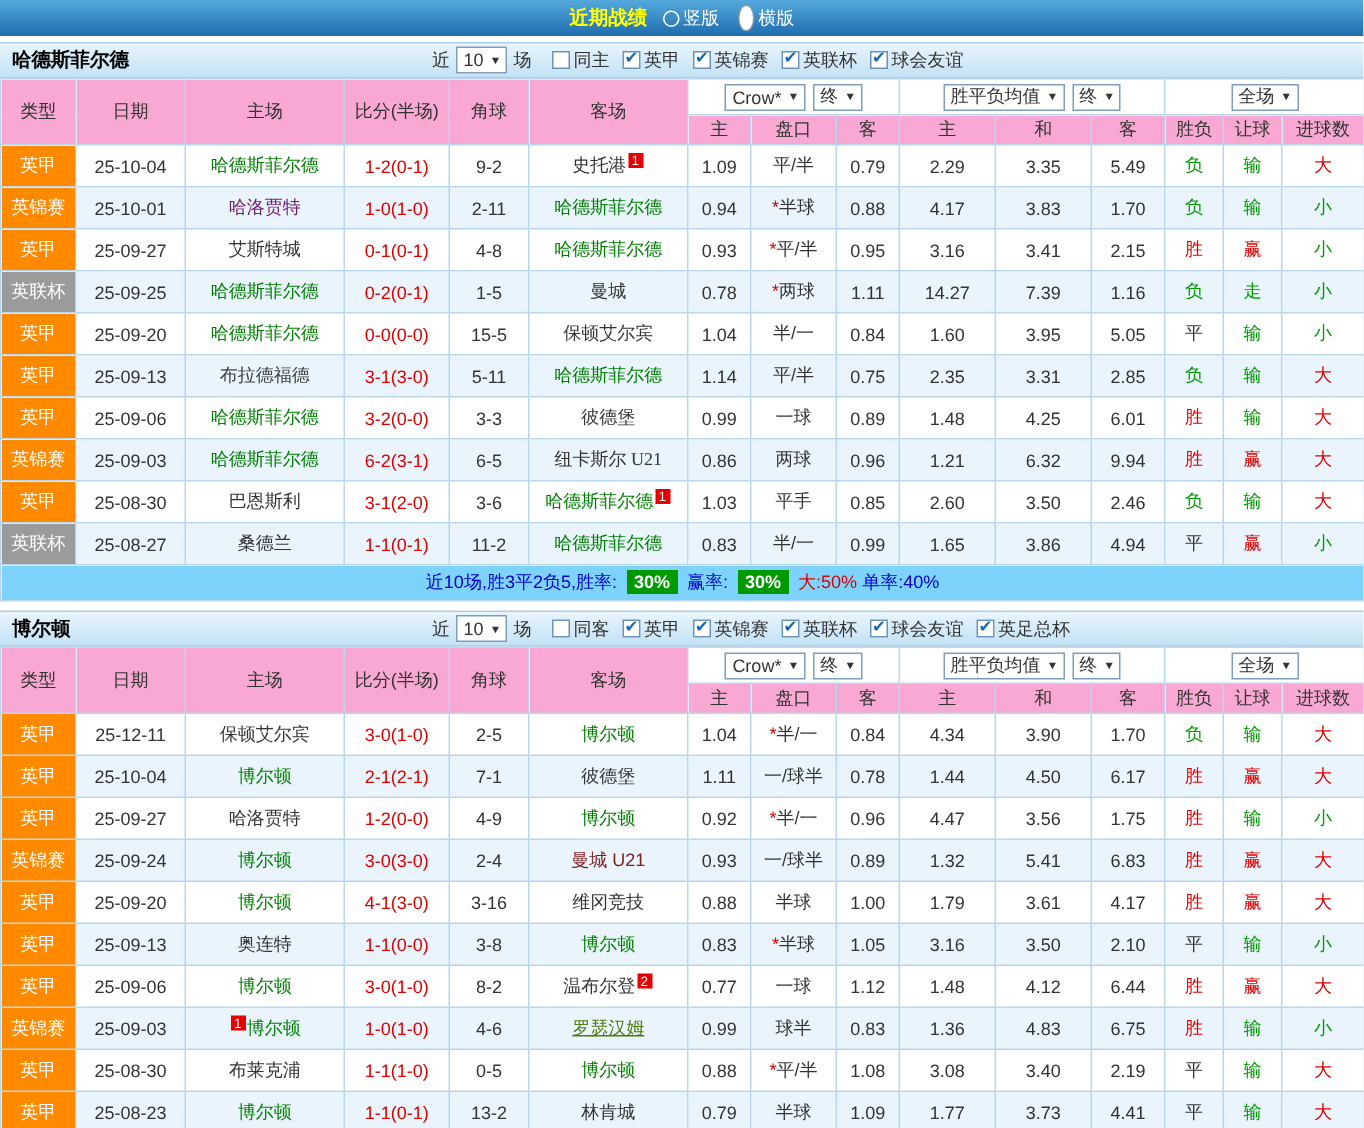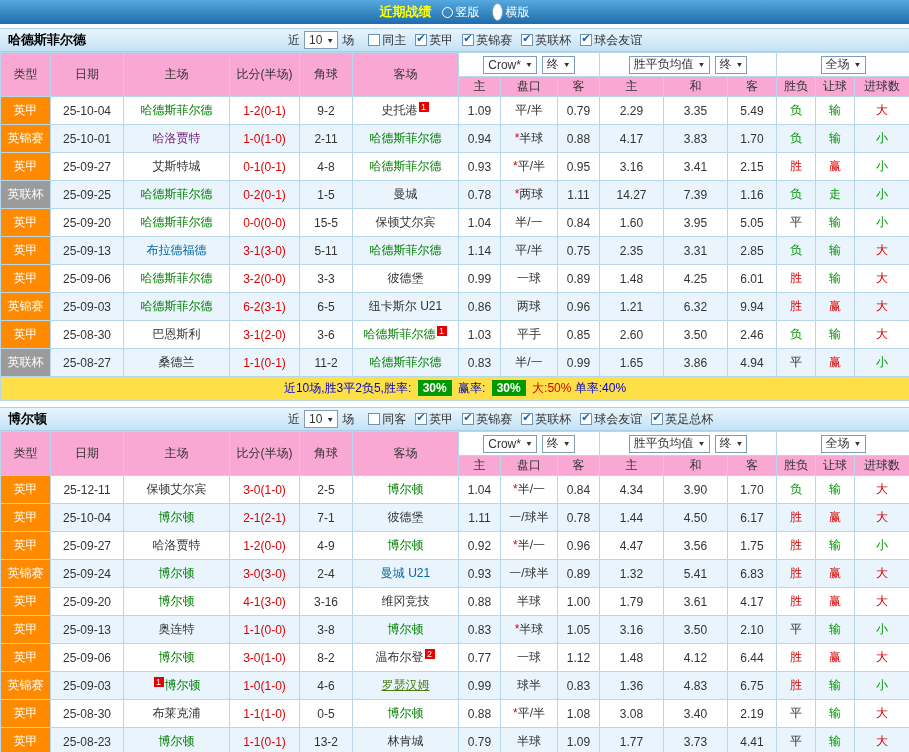--- a/index.html
+++ b/index.html
@@ -48,21 +48,21 @@
   tr.sub-row { height:20px; }
   tbody tr { height:28px; background:#fff; }
   tbody tr.alt { background:#e9f4fc; }
   td.league { color:#fff; }
   td.score { color:#dd0000; }
   .badge {
     display:inline-block; background:#e60000; color:#fff; font-size:9px; line-height:10px;
     width:10px; height:10px; text-align:center; vertical-align:4px; margin:0 1px;
   }
   .star { color:#dd0000; }
-  tr.summary-row { height:24px; background:#fde047; }
+  tr.summary-row { height:24px; background:#7dd3fc; }
   .sum-blue { color:#0000cc; }
   .sum-red { color:#dd0000; }
   .rate-badge { background:#009900; color:#fff; font-weight:bold; padding:1px 5px; margin:0 3px; }
 </style>
 </head>
 <body>
 
 <div class="topbar">
   <span class="title">近期战绩</span>
   <span class="radios">
@@ -266,21 +266,21 @@
           <td>1.60</td>
           <td>3.95</td>
           <td>5.05</td>
           <td style="color: rgb(51, 51, 51);">平</td>
           <td style="color: rgb(0, 153, 0);">输</td>
           <td style="color: rgb(0, 153, 0);">小</td>
         </tr>
         <tr class="alt">
           <td class="league" style="background: rgb(255, 138, 0);">英甲</td>
           <td>25-09-13</td>
-          <td><span style="color: #0369a1;">布拉德福德</span></td>
+          <td><span style="color: #404040;">布拉德福德</span></td>
           <td class="score">3-1(3-0)</td>
           <td>5-11</td>
           <td><span style="color: rgb(0, 128, 0);">哈德斯菲尔德</span></td>
           <td>1.14</td>
           <td>平/半</td>
           <td>0.75</td>
           <td>2.35</td>
           <td>3.31</td>
           <td>2.85</td>
           <td style="color: rgb(0, 153, 0);">负</td>
@@ -303,21 +303,21 @@
           <td style="color: rgb(221, 0, 0);">胜</td>
           <td style="color: rgb(0, 153, 0);">输</td>
           <td style="color: rgb(221, 0, 0);">大</td>
         </tr>
         <tr class="alt">
           <td class="league" style="background: rgb(255, 138, 0);">英锦赛</td>
           <td>25-09-03</td>
           <td><span style="color: rgb(0, 128, 0);">哈德斯菲尔德</span></td>
           <td class="score">6-2(3-1)</td>
           <td>6-5</td>
-          <td><span style="color: rgb(51, 51, 51);">纽卡斯尔 U21</span></td>
+          <td><span style="color: rgb(51, 51, 51); font-family: Liberation Serif, serif;">纽卡斯尔 U21</span></td>
           <td>0.86</td>
           <td>两球</td>
           <td>0.96</td>
           <td>1.21</td>
           <td>6.32</td>
           <td>9.94</td>
           <td style="color: rgb(221, 0, 0);">胜</td>
           <td style="color: rgb(221, 0, 0);">赢</td>
           <td style="color: rgb(221, 0, 0);">大</td>
         </tr>
@@ -533,21 +533,21 @@
           <td style="color: rgb(221, 0, 0);">胜</td>
           <td style="color: rgb(0, 153, 0);">输</td>
           <td style="color: rgb(0, 153, 0);">小</td>
         </tr>
         <tr class="alt">
           <td class="league" style="background: rgb(255, 138, 0);">英锦赛</td>
           <td>25-09-24</td>
           <td><span style="color: rgb(0, 128, 0);">博尔顿</span></td>
           <td class="score">3-0(3-0)</td>
           <td>2-4</td>
-          <td><span style="color: #0369a1;">曼城 U21</span></td>
+          <td><span style="color: #7f1d1d;">曼城 U21</span></td>
           <td>0.93</td>
           <td>一/球半</td>
           <td>0.89</td>
           <td>1.32</td>
           <td>5.41</td>
           <td>6.83</td>
           <td style="color: rgb(221, 0, 0);">胜</td>
           <td style="color: rgb(221, 0, 0);">赢</td>
           <td style="color: rgb(221, 0, 0);">大</td>
         </tr>

